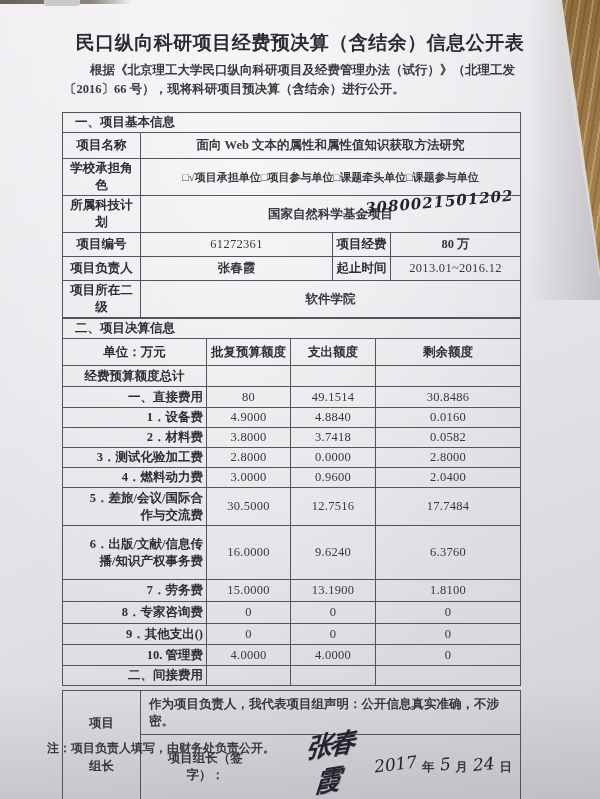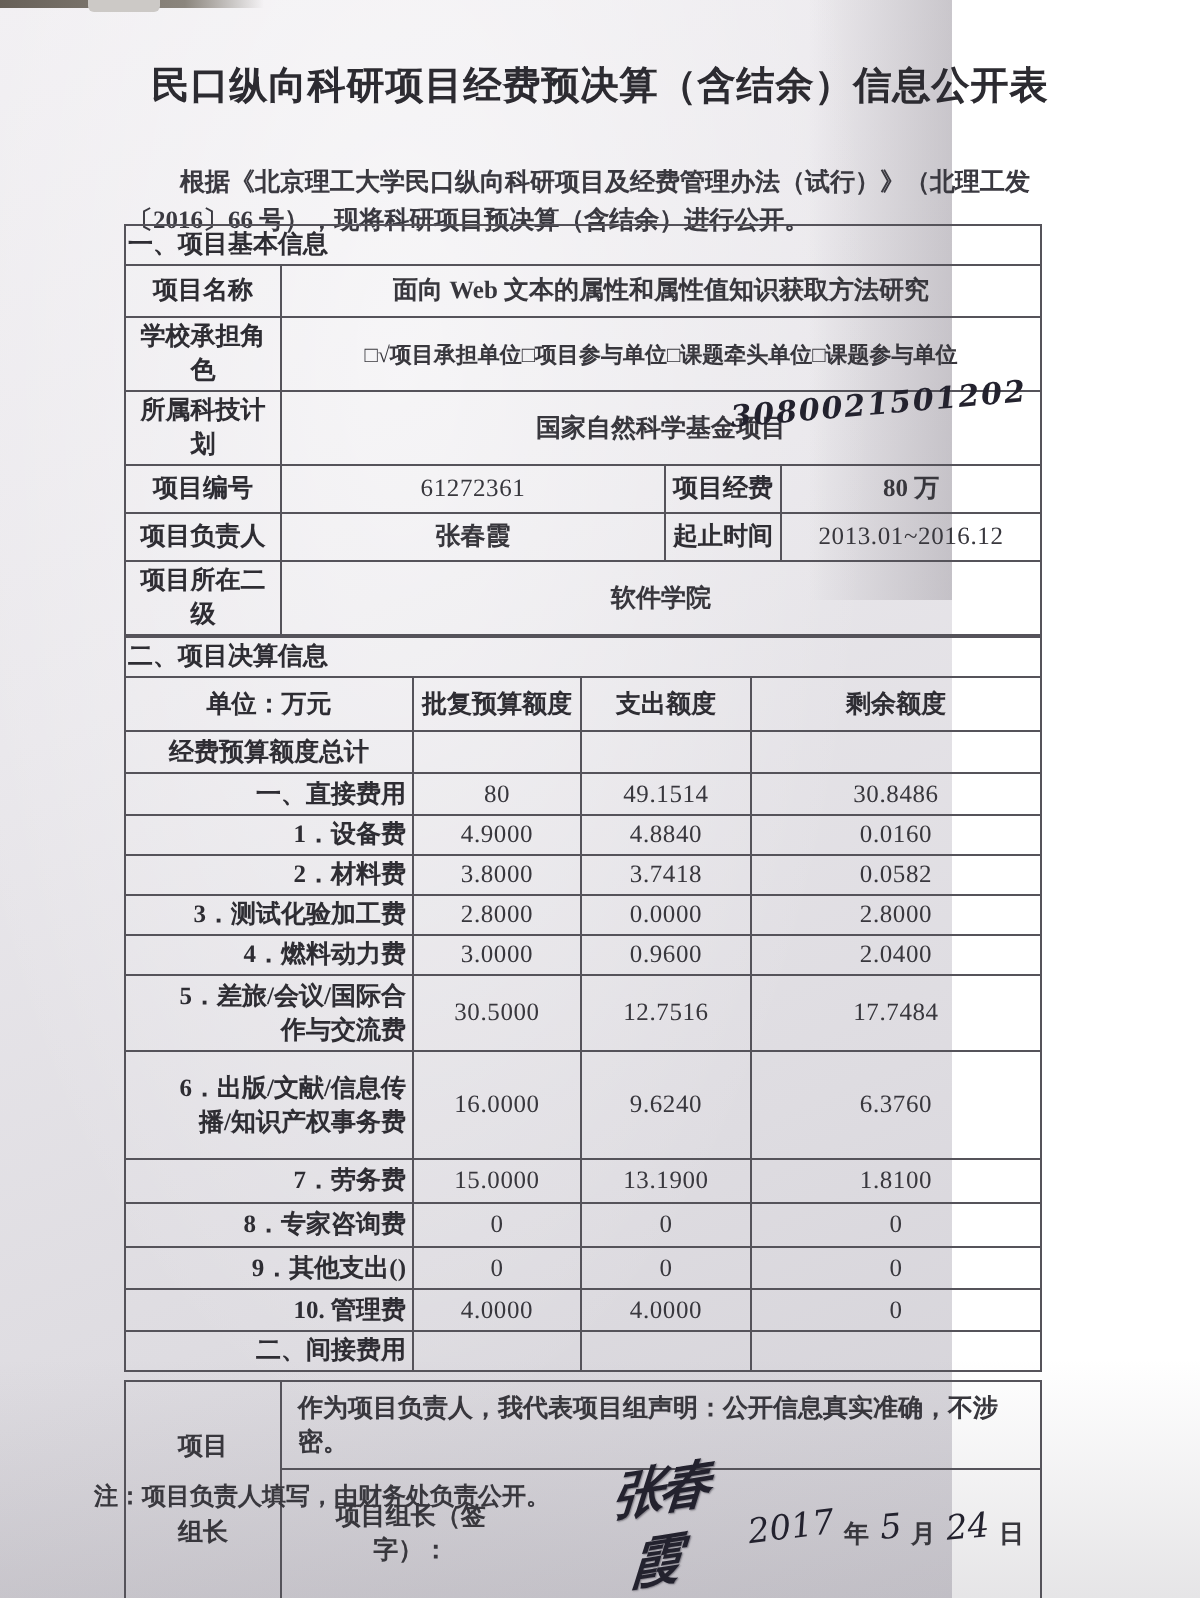--- a/index.html
+++ b/index.html
@@ -4,21 +4,21 @@
 <style>
   * { margin: 0; padding: 0; box-sizing: border-box; }
   html,body { width: 600px; height: 799px; }
   body {
     font-family: "Liberation Serif", "DejaVu Serif", serif;
     color: #35343a;
     overflow: hidden;
   }
   .photo {
     position: relative;
-    width: 476px; height: 799px;
+    width: 600px; height: 799px;
     background:
       radial-gradient(ellipse at 42% 22%, rgba(255,255,255,0.55), rgba(255,255,255,0) 62%),
       linear-gradient(158deg, #f1eff2 0%, #e9e7eb 38%, #dedce1 72%, #d3d1d7 100%);
   }
   
   .edge-shadow {
     position: absolute; right: 0; top: 0; width: 90px; height: 300px;
     background: linear-gradient(to left, rgba(110,104,114,0.28), rgba(110,104,114,0) 80%);
     pointer-events: none;
   }
@@ -49,34 +49,34 @@
     background: #ccc9c6; border-radius: 0 0 3px 3px;
   }
 
   .page-title {
     position: absolute; left: 30px; top: 30px; width: 540px;
     text-align: center; font-size: 19px; font-weight: bold;
     letter-spacing: 0.5px; color: #2c2b31;
   }
   .intro { position: absolute; left: 64px; top: 61px; width: 492px;
     font-size: 12.5px; line-height: 19px; color: #3a3940; font-weight: 600; }
-  .intro .l1 { padding-left: 26px; margin-top: 21px; }
+  .intro .l1 { padding-left: 26px; }
 
   table { border-collapse: collapse; table-layout: fixed; }
   td {
     border: 1px solid #55535a;
     font-size: 12.5px;
     padding: 1px 3px;
     vertical-align: middle;
     text-align: center;
     color: #38373d;
   }
   .sheet { position: absolute; left: 62px; top: 112px; width: 458px; }
   .t1, .t2, .t3 { width: 458px; }
-  .sec { text-align: left; font-weight: bold; padding-left: 1px; height: 18px; color: #2e2d33; }
+  .sec { text-align: left; font-weight: bold; padding-left: 12px; height: 18px; color: #2e2d33; }
   .lbl { font-weight: bold; color: #2e2d33; }
   .bold { font-weight: bold; }
   .num { font-family: "Liberation Serif", "DejaVu Serif", serif; letter-spacing: 0.3px; }
   .left { text-align: right; padding-left: 22px; }
   .r26 { height: 26px; } .r24 { height: 24px; } .r28 { height: 28px; }
   .h27 { height: 27px; } .h21 { height: 21px; } .h20 { height: 20px; }
   .h38 { height: 38px; } .h54 { height: 54px; } .h22 { height: 22px; }
   .relcell { position: relative; }
 
   .hand {

